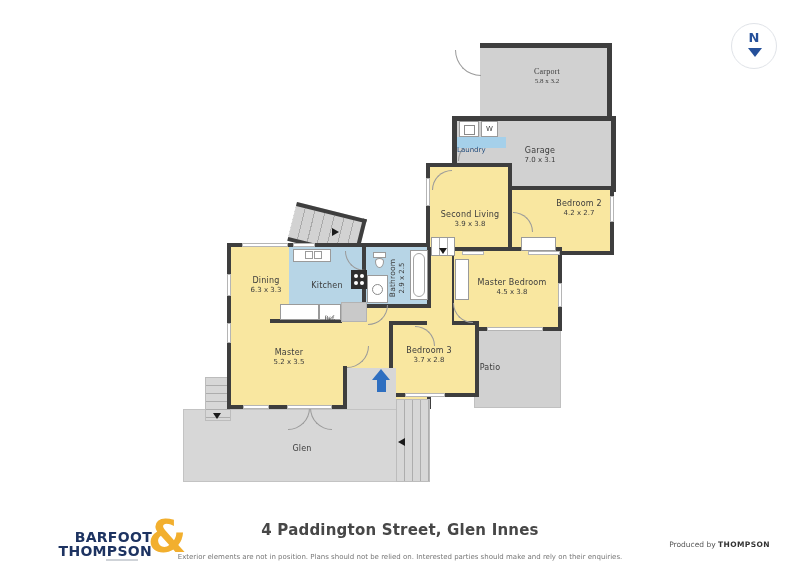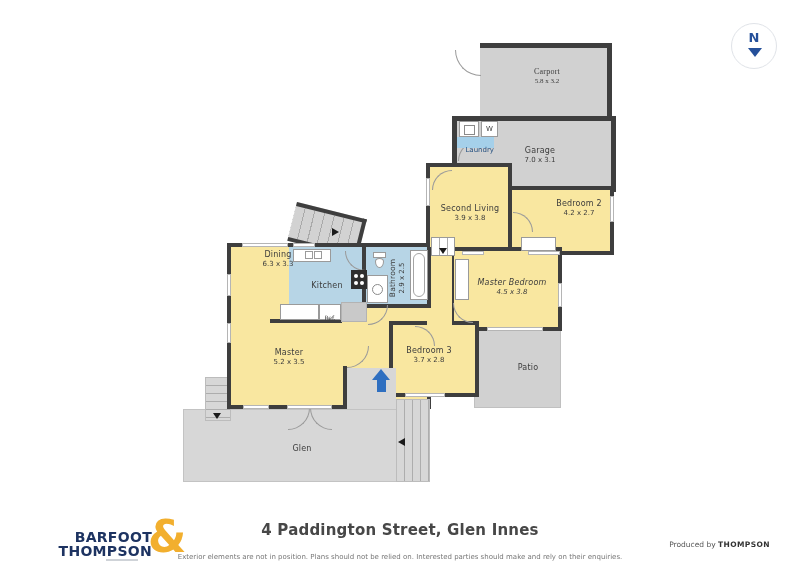--- a/index.html
+++ b/index.html
@@ -74,21 +74,21 @@
   <div class="arc" style="left:345px;top:251px;width:20px;height:20px;border-left:1px solid #9A9A9A;border-bottom:1px solid #9A9A9A;border-radius:0 0 0 100%;z-index:20;"></div>
   <div class="arc" style="left:288px;top:408px;width:22px;height:22px;border-right:1px solid #9A9A9A;border-bottom:1px solid #9A9A9A;border-radius:0 0 100% 0;z-index:20;"></div>
   <div class="arc" style="left:310px;top:408px;width:22px;height:22px;border-left:1px solid #9A9A9A;border-bottom:1px solid #9A9A9A;border-radius:0 0 0 100%;z-index:20;"></div>
 
   <div class="fix" style="left:459px;top:121px;width:20px;height:16px;">
     <div style="margin:3px auto 0;width:9px;height:8px;border:1px solid #8a8a8a;"></div>
   </div>
   <div class="fix" style="left:481px;top:121px;width:17px;height:16px;font-size:7px;color:#3C3C3C;text-align:center;line-height:15px;">
     <span>W</span>
   </div>
-  <div class="abs" style="left:457px;top:137px;width:37px;height:11px;background:#A5D0EA;z-index:36;text-align:right;">
+  <div class="abs" style="left:457px;top:137px;width:49px;height:11px;background:#A5D0EA;z-index:36;text-align:left;">
     <span style="font-size:7px;color:#1F4C7E;line-height:11px;">Laundry</span>
   </div>
 
   <div class="fix" style="left:293px;top:249px;width:38px;height:13px;"></div>
   <div class="fix" style="left:305px;top:251px;width:8px;height:8px;"></div>
   <div class="fix" style="left:314px;top:251px;width:8px;height:8px;"></div>
   <div class="abs" style="left:351px;top:270px;width:16px;height:19px;background:#2E2E2E;z-index:36;display:grid;grid-template-columns:1fr 1fr;place-items:center;padding:2px;">
     <i style="width:4px;height:4px;background:#fff;border-radius:50%;"></i>
     <i style="width:4px;height:4px;background:#fff;border-radius:50%;"></i>
     <i style="width:4px;height:4px;background:#fff;border-radius:50%;"></i>
@@ -121,40 +121,40 @@
   <div class="tri" style="left:372px;top:369px;border-left:9px solid transparent;border-right:9px solid transparent;border-bottom:11px solid #2F6FC0;z-index:46;"></div>
 
   <div class="room-label" style="left:547px;top:77px;font-family:Liberation Serif, serif;">
     <span class="rname">Carport</span>
     <span class="rdims">5.8 x 3.2</span>
   </div>
   <div class="room-label" style="left:540px;top:156px;">
     <span class="rname">Garage</span>
     <span class="rdims">7.0 x 3.1</span>
   </div>
-  <div class="room-label" style="left:470px;top:214px;">
+  <div class="room-label" style="left:470px;top:220px;">
     <span class="rname">Second Living</span>
     <span class="rdims">3.9 x 3.8</span>
   </div>
   <div class="room-label" style="left:561px;top:209px;margin-left:18px;">
     <span class="rname">Bedroom 2</span>
     <span class="rdims">4.2 x 2.7</span>
   </div>
-  <div class="room-label" style="left:512px;top:288px;font-style:italic;">
+  <div class="room-label" style="left:512px;top:288px;">
     <span class="rname">Master Bedroom</span>
     <span class="rdims">4.5 x 3.8</span>
   </div>
   <div class="room-label" style="left:429px;top:356px;">
     <span class="rname">Bedroom 3</span>
     <span class="rdims">3.7 x 2.8</span>
   </div>
-  <div class="room-label" style="left:528px;top:368px;">
+  <div class="room-label" style="left:490px;top:368px;">
     <span class="rname">Patio</span>
   </div>
-  <div class="room-label" style="left:266px;top:260px;margin-left:12px;">
+  <div class="room-label" style="left:266px;top:286px;">
     <span class="rname">Dining</span>
     <span class="rdims">6.3 x 3.3</span>
   </div>
   <div class="room-label" style="left:327px;top:286px;">
     <span class="rname">Kitchen</span>
   </div>
   <div class="room-label" style="left:397px;top:278px;transform:translate(-50%,-50%) rotate(-90deg);">
     <span class="rname" style="font-size:7.5px;">Bathroom</span>
     <span class="rdims">2.9 x 2.5</span>
   </div>

